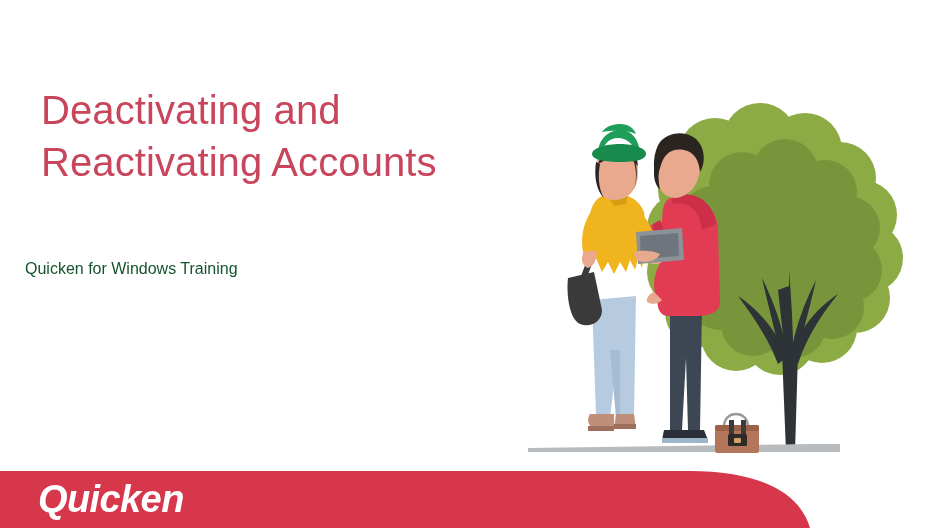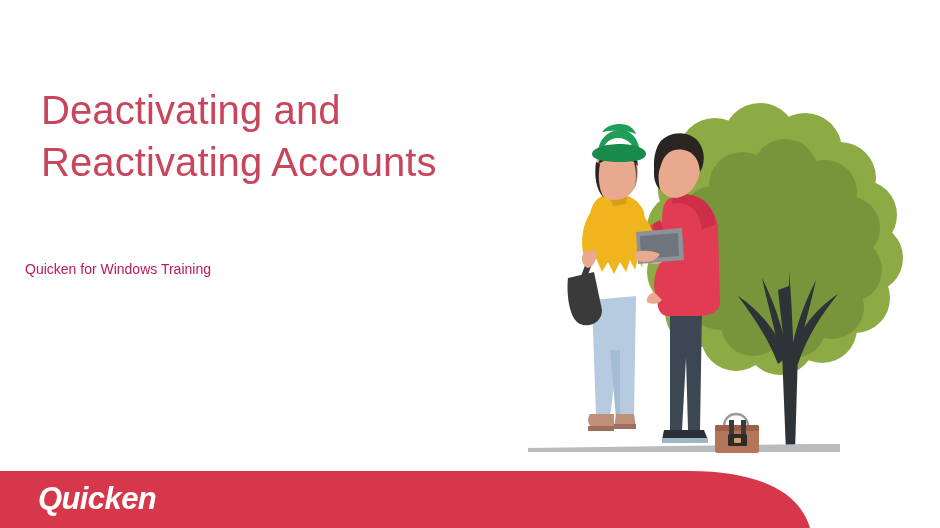--- a/index.html
+++ b/index.html
@@ -33,42 +33,42 @@
     color: #c8455c;
     white-space: pre-line;
   }
   #slide-subtitle {
     position: absolute;
     left: 25px;
     top: 257px;
     margin: 0;
     font-family: "Liberation Sans", sans-serif;
     font-weight: 400;
-    font-size: 14px;
+    font-size: 16px;
     line-height: 24px;
-    color: #be185d;
+    color: #14532d;
   }
 
   
   #brand-banner {
     position: absolute;
     left: 0;
     top: 471px;
     width: 940px;
     height: 57px;
   }
   #brand-banner svg { display: block; }
   #brand-logo {
     position: absolute;
     left: 38px;
     top: 480px;
     font-family: "Liberation Sans", sans-serif;
     font-style: italic;
     font-weight: bold;
-    font-size: 31px;
+    font-size: 38px;
     line-height: 38px;
     letter-spacing: -0.6px;
     color: #ffffff;
   }
 
   
   #illustration {
     position: absolute;
     left: 510px;
     top: 100px;

